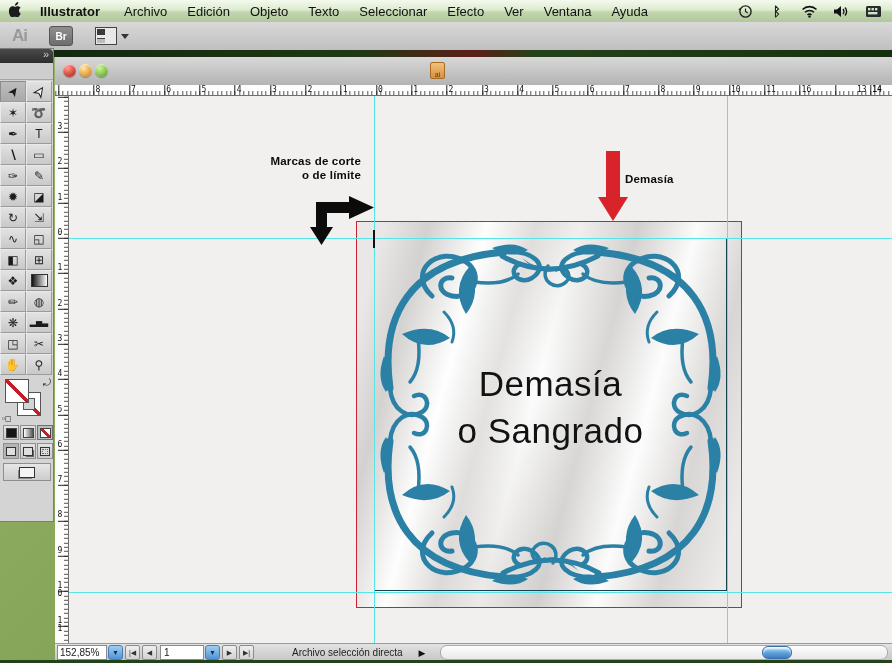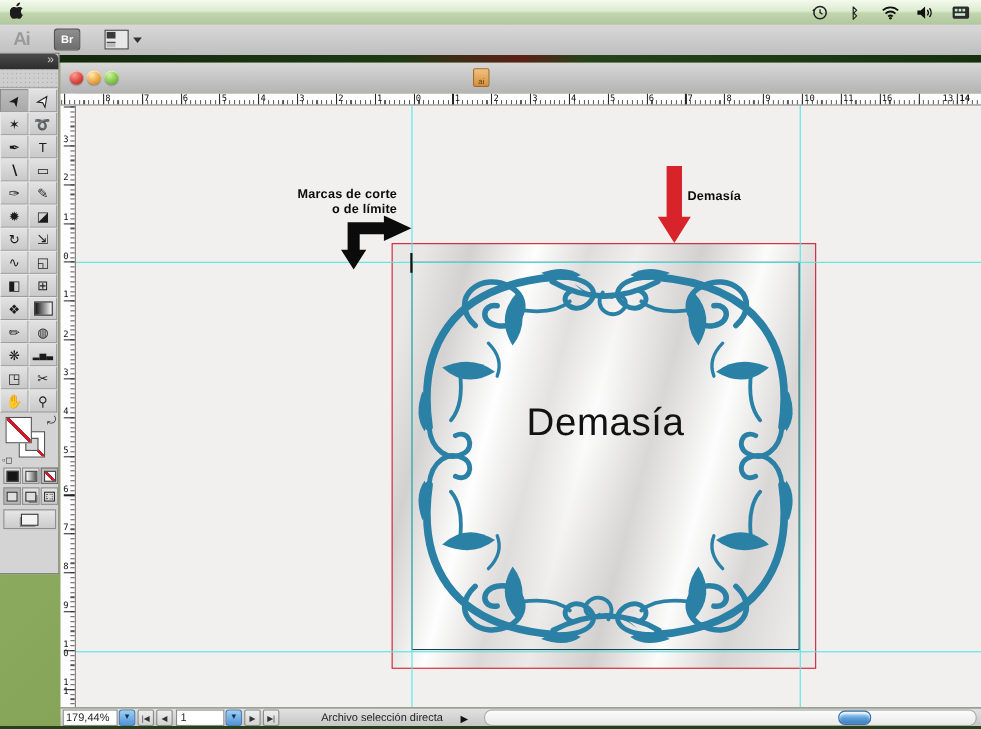--- a/index.html
+++ b/index.html
@@ -144,20 +144,32 @@
 </style>
 </head>
 <body>
 
 <div id="screen">
 
   <div class="menubar">
     <span class="apple"><svg width="13" height="15" viewBox="0 0 13 15">
           <path fill="#1c1c1c" d="M9.3 0c.1 1-.3 1.9-.9 2.6-.6.7-1.6 1.2-2.5 1.1-.1-.9.4-1.9 1-2.5C7.5.5 8.5.1 9.3 0zM12 11c-.4 1-.9 1.9-1.6 2.8-.6.8-1.2 1.6-2.2 1.6-.9 0-1.2-.6-2.4-.6-1.1 0-1.5.6-2.4.6-1 0-1.7-.9-2.3-1.7C-.2 11.6-.8 8 .8 5.9c.7-1 1.8-1.6 2.9-1.6 1 0 1.8.6 2.4.6.6 0 1.6-.7 2.7-.6.5 0 1.9.2 2.8 1.5-.1 0-1.7 1-1.6 2.9 0 2.3 2 3.1 2 3.3z"></path>
         </svg></span>
+    <span style="display:flex;">
+        <span class="menu-item bold">Illustrator</span>
+        <span class="menu-item">Archivo</span>
+        <span class="menu-item">Edición</span>
+        <span class="menu-item">Objeto</span>
+        <span class="menu-item">Texto</span>
+        <span class="menu-item">Seleccionar</span>
+        <span class="menu-item">Efecto</span>
+        <span class="menu-item">Ver</span>
+        <span class="menu-item">Ventana</span>
+        <span class="menu-item">Ayuda</span>
+      </span>
     <span class="menu-status">
       <span class="mstat">
         <svg width="15" height="15" viewBox="0 0 15 15">
             <circle cx="7.5" cy="7.5" r="5.6" fill="none" stroke="#222" stroke-width="1.4"></circle>
             <path d="M7.5 4.5 v3 l2.2 1.4" fill="none" stroke="#222" stroke-width="1.2"></path>
             <path d="M2 4 l-1.6 1.8 2.4.4z" fill="#222"></path>
           </svg>
       </span>
       <span class="mstat glyph-bt"></span>
       <span class="mstat">
@@ -408,47 +420,48 @@
       <use href="#corner"></use>
       <use href="#corner" transform="translate(353,0) scale(-1,1)"></use>
       <use href="#corner" transform="translate(0,353) scale(1,-1)"></use>
       <use href="#corner" transform="translate(353,353) scale(-1,-1)"></use>
       <use href="#midedge" transform="translate(-2,2)"></use>
       <use href="#midedge" transform="translate(355,351) scale(-1,-1)"></use>
     </svg>
 
     <div class="art-text">
       <div>Demasía</div>
+      <div>o Sangrado</div>
     </div>
 
     <div class="trim"></div>
     <div class="bleed"></div>
 
     <div class="guide v" style="left:305px;"></div>
     <div class="guide v" style="left:658px;"></div>
     <div class="guide h" style="top:142px;"></div>
     <div class="guide h" style="top:496px;"></div>
     <div class="cropmark" style="left:304px;top:134px;width:1.5px;height:18px;"></div>
 
-    <div class="anno right" style="left:180px;top:74px;width:112px;">
+    <div class="anno right" style="left:180px;top:58px;width:112px;">
       <div>Marcas de corte</div>
       <div>o de límite</div>
     </div>
     <svg class="anno-svg" style="left:236px;top:100px;" width="72" height="50" viewBox="0 0 72 50">
       <path fill="#0b0b0b" d="M11 6 h33 v-6 l25 11.5 -25 11.5 v-6 h-22 v14 h6 l-11.5 18 -11.5 -18 h6 z"></path>
     </svg>
 
     <span class="anno" style="left:556px;top:76px;">Demasía</span>
     <svg class="anno-svg" style="left:528px;top:55px;" width="32" height="71" viewBox="0 0 32 71">
       <path fill="#d8232b" d="M9 0 h14 v46 h8 L16 70 1 46 h8 z"></path>
     </svg>
   </div>
 
   <div class="statusbar">
-    <span class="zoom-box">179,44%</span>
+    <span class="zoom-box">152,85%</span>
     <span class="blue-btn">▼</span>
     <span class="nav-btn">|◀</span>
     <span class="nav-btn">◀</span>
     <span class="page-box">1</span>
     <span class="blue-btn">▼</span>
     <span class="nav-btn">▶</span>
     <span class="nav-btn">▶|</span>
     <span class="mode-label">Archivo selección directa</span>
     <span class="mode-arrow">▶</span>
     <span class="hscroll">

